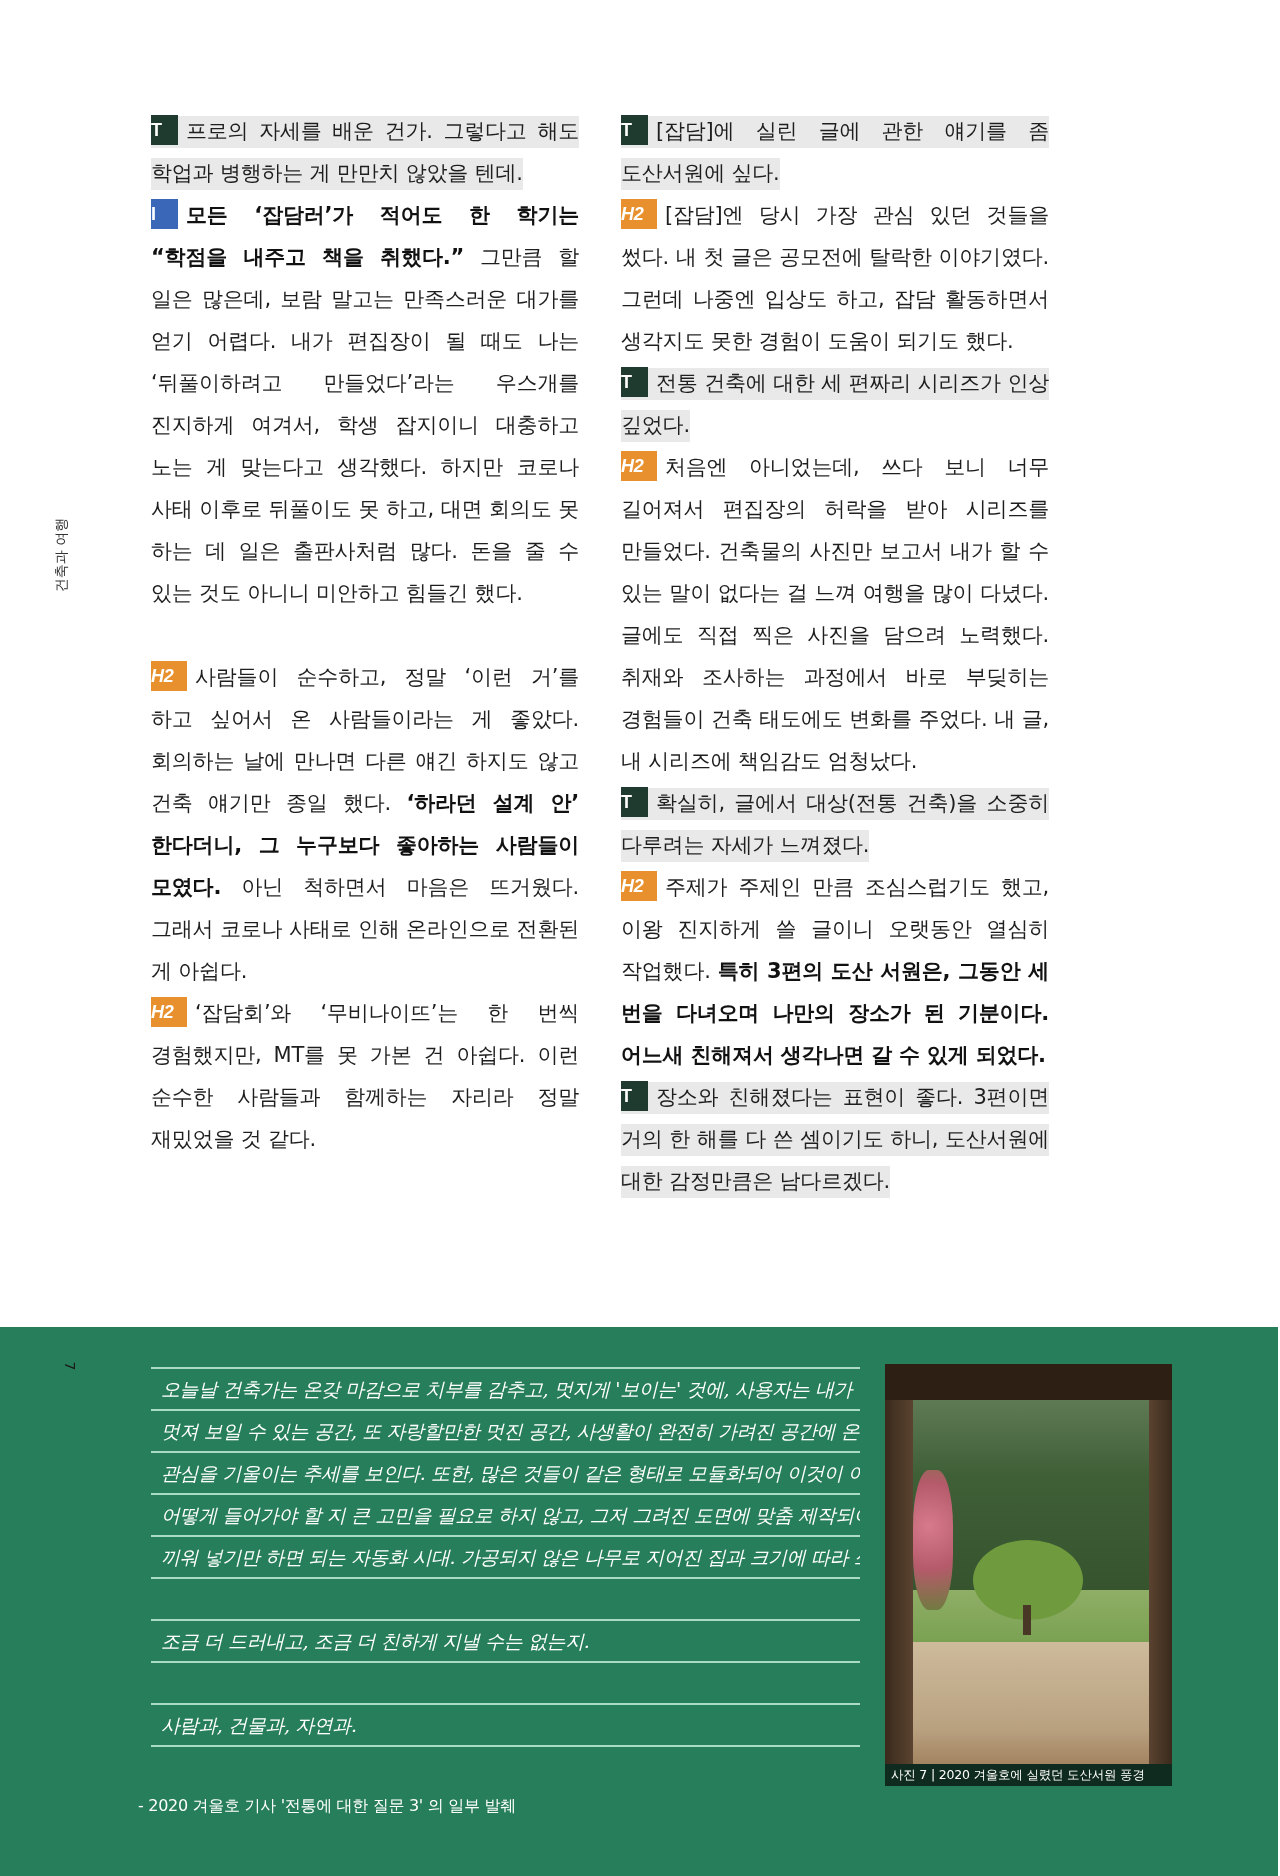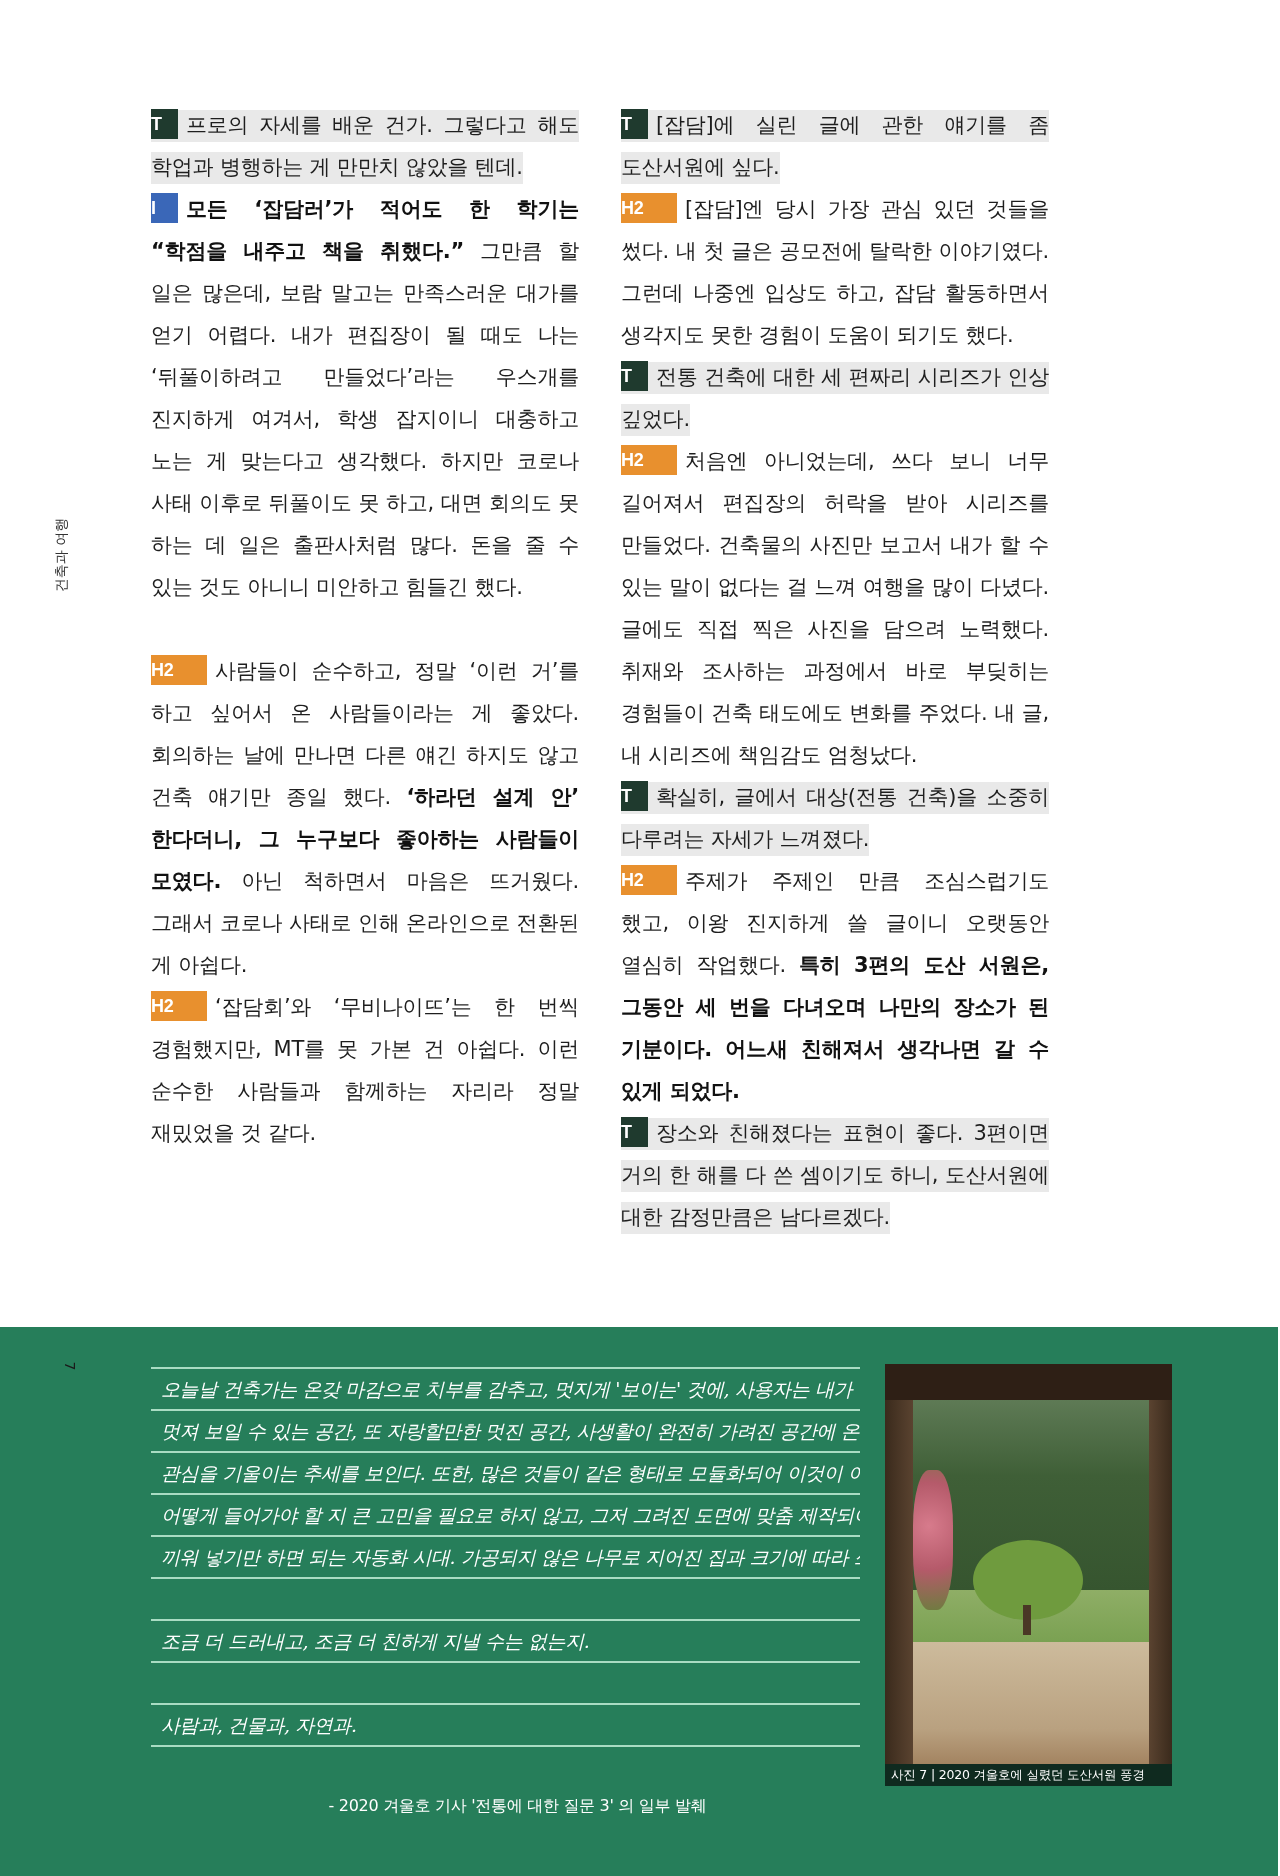--- a/index.html
+++ b/index.html
@@ -1,43 +1,43 @@
 <!DOCTYPE html>
 <html><head>
   <meta charset="utf-8">
   <style>
     * { box-sizing: border-box; margin: 0; padding: 0; }
     html, body { width: 1280px; height: 1876px; background: #ffffff; overflow: hidden; }
     body { position: relative; font-family: "DejaVu Sans", "Liberation Sans", sans-serif; color: #1e1e1e; }
 
-    .col { position: absolute; top: 104px; width: 428px; font-size: 21px; line-height: 42px; letter-spacing: -0.2px; word-break: keep-all; }
+    .col { position: absolute; top: 110px; width: 428px; font-size: 21px; line-height: 42px; letter-spacing: -0.2px; word-break: keep-all; }
     .col.left { left: 151px; }
     .col.right { left: 621px; }
 
     .para { text-align: justify; text-align-last: left; }
     .para.gap-before { margin-top: 42px; }
 
     .hl { background: #e9e9e9; padding: 3px 0 5px 0; -webkit-box-decoration-break: clone; box-decoration-break: clone; }
 
     .badge { display: inline-block; height: 30px; line-height: 30px; font-size: 18px; font-weight: bold; color: #ffffff; text-align: center; vertical-align: 2px; margin-right: 8px; font-family: "Liberation Sans", sans-serif; }
     .badge.t { background: #1f3a2e; width: 27px; }
     .badge.i { background: #3a67b8; width: 27px; }
-    .badge.h2 { background: #e8902e; width: 56px; }
+    .badge.h2 { background: #e8902e; width: 36px; font-style: italic; }
 
     b, .bold { font-weight: bold; color: #111; }
 
     .sidebar-label { position: absolute; left: 62px; top: 556px; transform: rotate(-90deg); transform-origin: center; width: 90px; margin-left: -45px; margin-top: -10px; text-align: center; font-size: 14px; color: #333; white-space: nowrap; }
 
     .green-band { position: absolute; left: 0; top: 1327px; width: 1278px; height: 549px; background: #267e5a; }
     .page-number { position: absolute; left: 66px; top: 1358px; font-size: 14px; color: #1a1a1a; transform: rotate(90deg); }
 
     .notes { position: absolute; left: 151px; top: 1367px; width: 709px; }
     .note-line { height: 42px; border-top: 2px solid #a9dcc3; color: #ffffff; font-family: "DejaVu Serif", "Liberation Serif", serif; font-style: italic; font-size: 19px; line-height: 40px; padding-left: 10px; white-space: nowrap; overflow: hidden; letter-spacing: -0.4px; }
     .note-line.last { height: 0; }
-    .source { position: absolute; left: 163px; top: 1796px; width: 709px; text-align: center; font-size: 16px; color: #ffffff; letter-spacing: -0.3px; }
+    .source { position: absolute; left: 138px; top: 1796px; width: 709px; text-align: left; font-size: 16px; color: #ffffff; letter-spacing: -0.3px; }
 
     .photo { position: absolute; left: 885px; top: 1364px; width: 287px; height: 422px; background: #3b2a1e; overflow: hidden; }
     .photo .scene { position: absolute; left: 28px; top: 36px; width: 236px; height: 366px; overflow: hidden; }
     .photo .forest { position: absolute; left: 0; top: 0; width: 100%; height: 52%; background: linear-gradient(180deg, #5e7a55 0%, #3f5f37 40%, #36552f 100%); }
     .photo .meadow { position: absolute; left: 0; top: 52%; width: 100%; height: 14%; background: linear-gradient(180deg, #8fae66 0%, #7aa152 100%); }
     .photo .path { position: absolute; left: 0; top: 66%; width: 100%; height: 34%; background: linear-gradient(180deg, #cdbb9c 0%, #b9a180 70%, #a2825f 100%); }
     .photo .tree { position: absolute; left: 60px; top: 140px; width: 110px; height: 80px; border-radius: 50%; background: #6f9b3e; }
     .photo .trunk { position: absolute; left: 110px; top: 205px; width: 8px; height: 30px; background: #4a3826; }
     .photo .blossom { position: absolute; left: 0; top: 70px; width: 40px; height: 140px; border-radius: 40%; background: radial-gradient(circle at 40% 40%, #d77b8c 0%, #b55a6a 50%, #6c7d3e 100%); }
     .photo .lintel { position: absolute; left: 0; top: 0; width: 100%; height: 36px; background: #2e1f15; }

